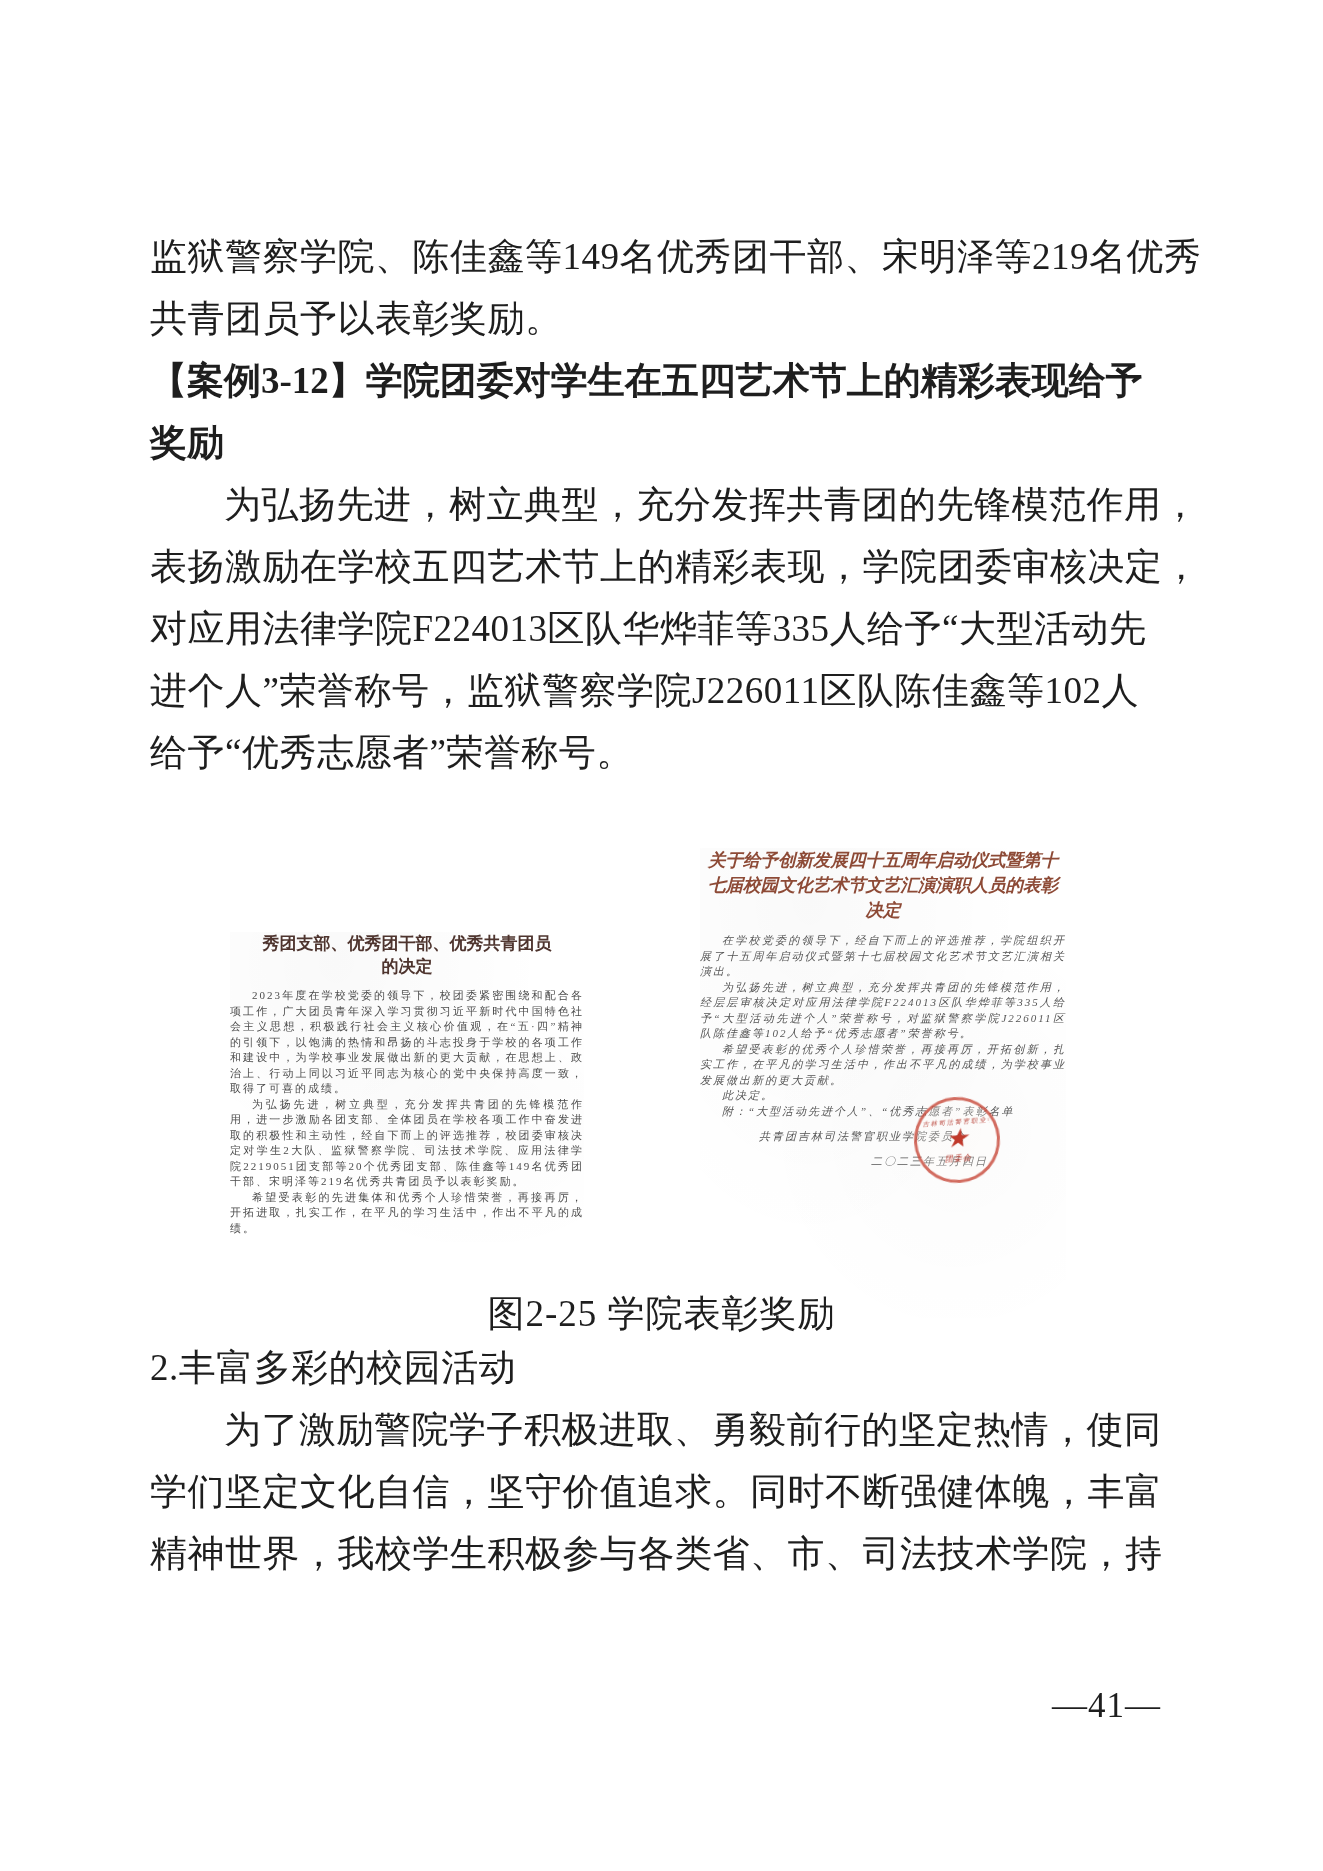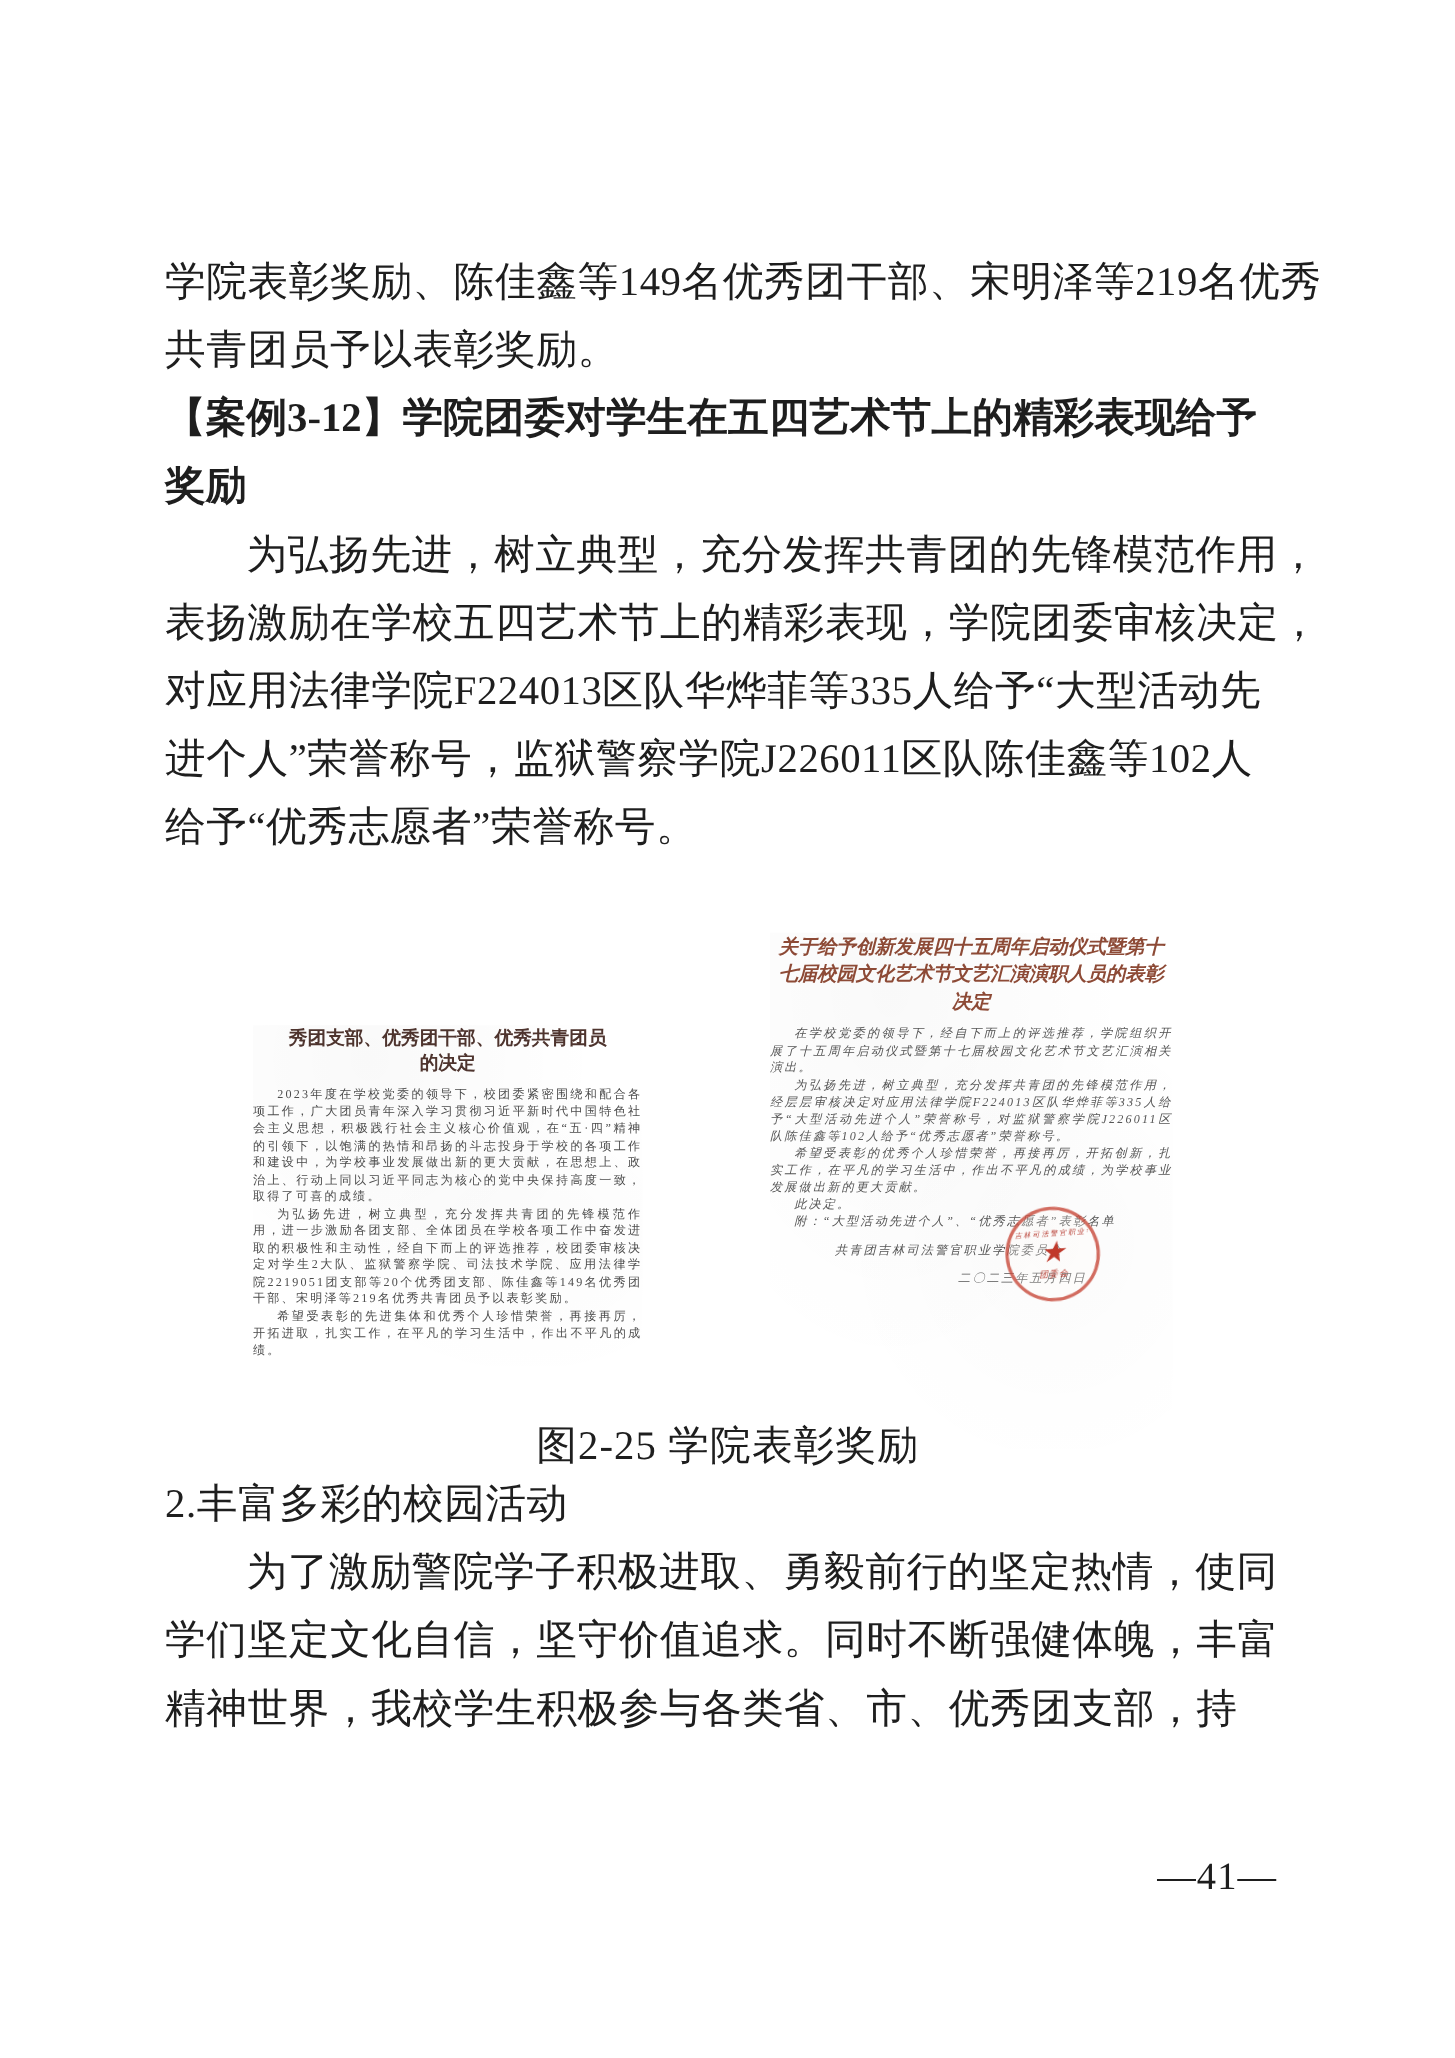--- a/index.html
+++ b/index.html
@@ -87,21 +87,21 @@
     position:absolute; top:1686px; left:1052px;
     font-size:35px; letter-spacing:1px;
   }
 </style>
 </head>
 <body>
 
 <div class="page">
 
   <div class="textblock" style="top:226px;">
-    <div class="line">学院表彰奖励、陈佳鑫等149名优秀团干部、宋明泽等219名优秀</div>
+    <div class="line">监狱警察学院、陈佳鑫等149名优秀团干部、宋明泽等219名优秀</div>
     <div class="line">共青团员予以表彰奖励。</div>
     <div class="line bold">【案例3-12】学院团委对学生在五四艺术节上的精彩表现给予</div>
     <div class="line bold">奖励</div>
     <div class="line indent">为弘扬先进，树立典型，充分发挥共青团的先锋模范作用，</div>
     <div class="line">表扬激励在学校五四艺术节上的精彩表现，学院团委审核决定，</div>
     <div class="line">对应用法律学院F224013区队华烨菲等335人给予“大型活动先</div>
     <div class="line">进个人”荣誉称号，监狱警察学院J226011区队陈佳鑫等102人</div>
     <div class="line">给予“优秀志愿者”荣誉称号。</div>
   </div>
 
@@ -140,18 +140,18 @@
       </div>
     </div>
   </div>
 
   <div class="caption">图2-25 学院表彰奖励</div>
 
   <div class="textblock" style="top:1337px;">
     <div class="line">2.丰富多彩的校园活动</div>
     <div class="line indent">为了激励警院学子积极进取、勇毅前行的坚定热情，使同</div>
     <div class="line">学们坚定文化自信，坚守价值追求。同时不断强健体魄，丰富</div>
-    <div class="line">精神世界，我校学生积极参与各类省、市、优秀团支部，持</div>
+    <div class="line">精神世界，我校学生积极参与各类省、市、司法技术学院，持</div>
   </div>
 
   <div class="pagenum">—41—</div>
 
 </div>
 
 </body></html>

